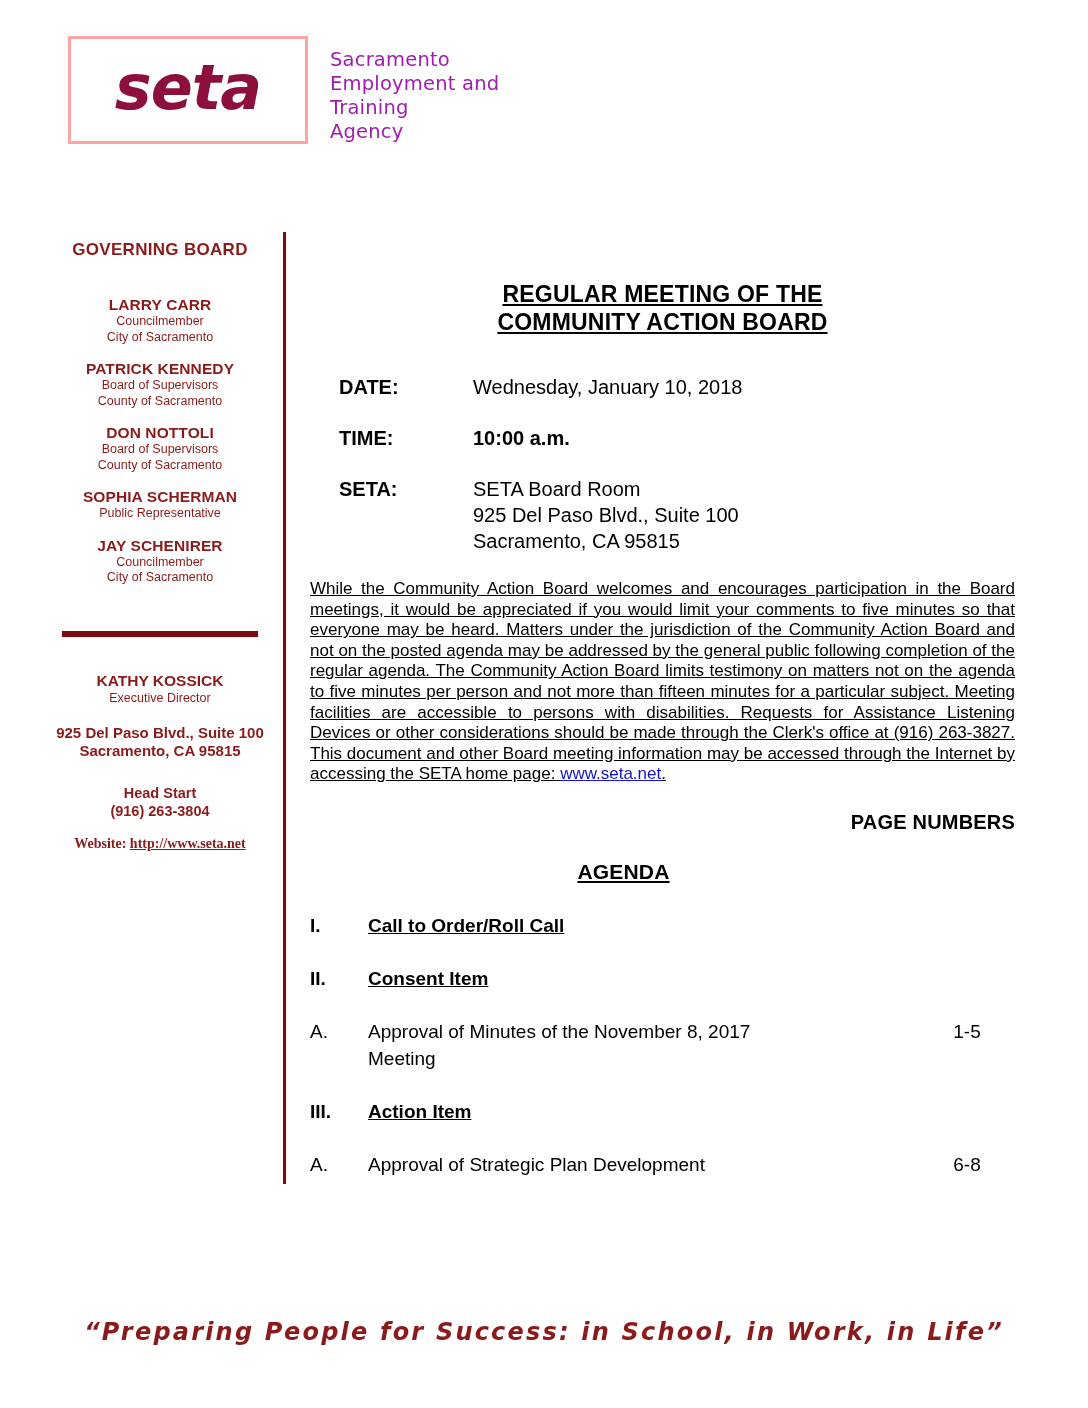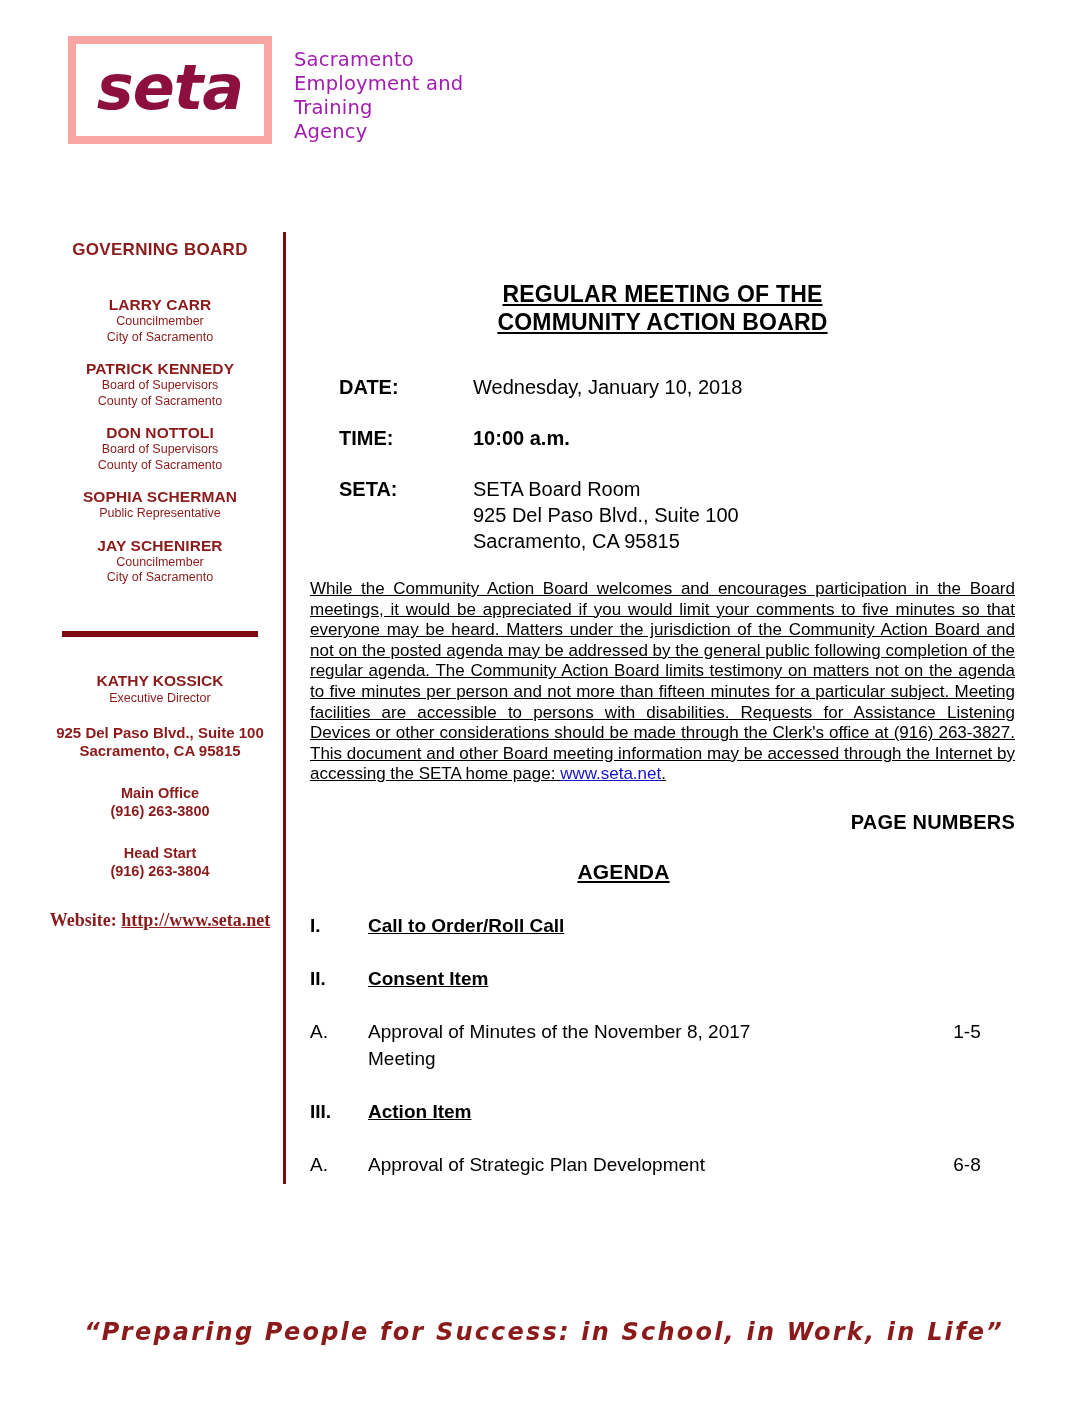--- a/index.html
+++ b/index.html
@@ -18,23 +18,23 @@
 
   
   #letterhead {
     position: absolute;
     left: 68px;
     top: 36px;
     display: flex;
     align-items: flex-start;
   }
   #logo-mark {
-    width: 204px;
+    width: 240px;
     height: 108px;
-    border: 8px solid #fca5a5;
+    border: 3px solid #fca5a5;
     box-sizing: border-box;
     position: relative;
     background: #ffffff;
   }
   #logo-wordmark {
     position: absolute;
     left: 0; top: 0; right: 0; bottom: 0;
     display: flex;
     align-items: center;
     justify-content: center;
@@ -131,23 +131,23 @@
     white-space: pre-line;
   }
   .phone-block {
     margin-top: 24px;
     font-size: 14.5px;
     font-weight: bold;
     line-height: 18px;
     white-space: pre-line;
   }
   #website-line {
-    margin-top: 30px;
+    margin-top: 16px;
     font-family: "Liberation Serif", serif;
-    font-size: 18px;
+    font-size: 14px;
     font-weight: bold;
     color: #8B1A1A;
   }
   #website-line .url {
     text-decoration: underline;
   }
 
   
   #main {
     position: absolute;
@@ -315,22 +315,20 @@
     </div>
 </div>
 
 <div id="sidebar-rule"></div>
 
 <div id="sidebar-lower">
   <div id="director-name">KATHY KOSSICK</div>
   <div id="director-title">Executive Director</div>
   <div id="sidebar-address">925 Del Paso Blvd., Suite 100
 Sacramento, CA 95815</div>
-  <div class="phone-block">Main Office
-(916) 263-3800</div>
   <div class="phone-block">Head Start
 (916) 263-3804</div>
   <div id="website-line">
     <span>Website: </span><a class="url" href="#" style="color:#8B1A1A;">http://www.seta.net</a>
   </div>
 </div>
 
 <div id="main">
 
   <div id="meeting-title">

